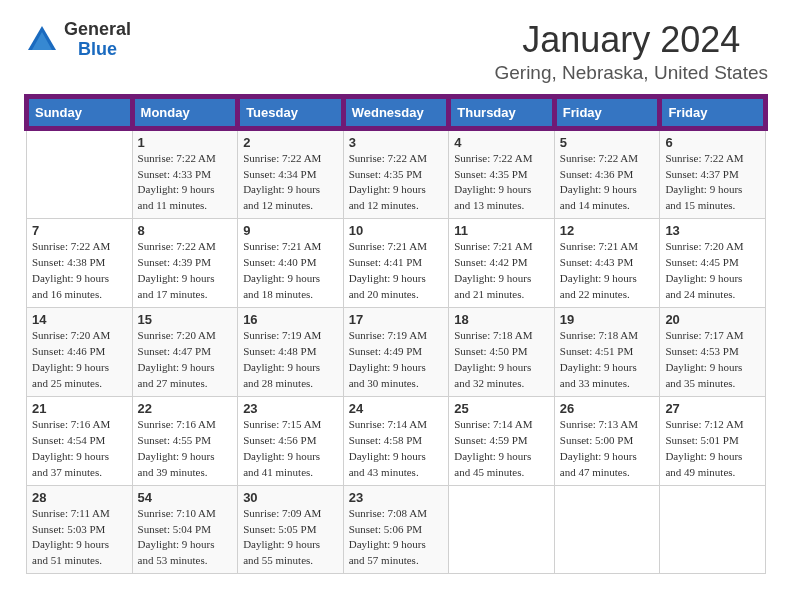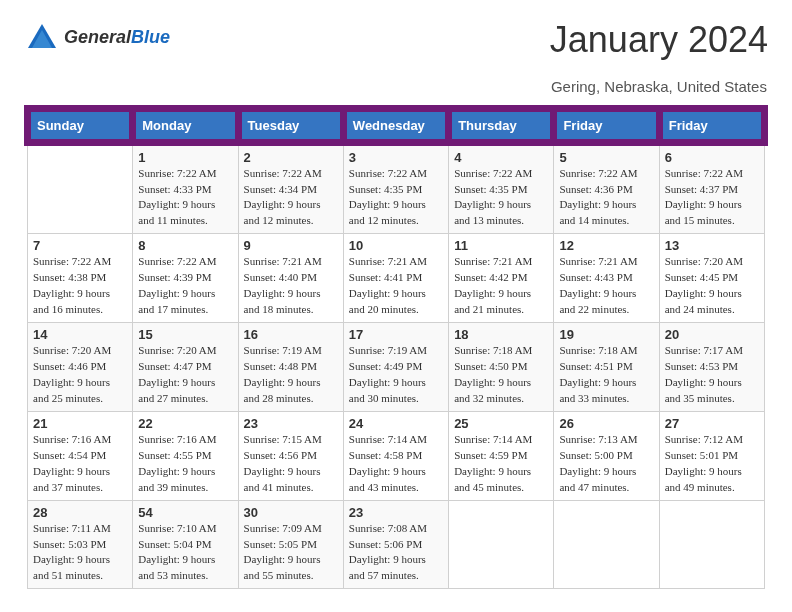--- a/index.html
+++ b/index.html
@@ -16,23 +16,22 @@
       justify-content: space-between;
       margin-bottom: 10px;
     }
     .logo {
       display: flex;
       align-items: center;
       gap: 0px;
     }
     .logo-text {
       display: flex;
-      flex-direction: row;
+      flex-direction: column;
       line-height: 1.1;
-      font-style: italic;
     }
     .logo-general {
       font-size: 18px;
       font-weight: bold;
       color: #333;
     }
     .logo-blue {
       font-size: 18px;
       font-weight: bold;
       color: #1a6abf;
@@ -46,37 +45,37 @@
     .title-block {
       text-align: center;
     }
     .month-title {
       font-size: 36px;
       font-weight: normal;
       color: #333;
       line-height: 1.1;
     }
     .location {
-      font-size: 15px;
+      font-size: 19px;
       color: #555;
-      margin-top: 18px;
+      margin-top: 2px;
     }
     table {
       width: 100%;
       border-collapse: collapse;
       table-layout: fixed;
     }
     thead tr th {
       background: #3575c2;
       color: #fff;
       font-size: 13px;
       font-weight: bold;
       padding: 6px 6px;
       text-align: left;
-      border: 7px solid #701a75;
+      border: 5px solid #701a75;
     }
     tbody tr {
       vertical-align: top;
     }
     tbody tr td {
       border: 1px solid #d0d0d0;
       padding: 4px 5px;
       font-size: 11px;
       color: #333;
       height: 86px;

